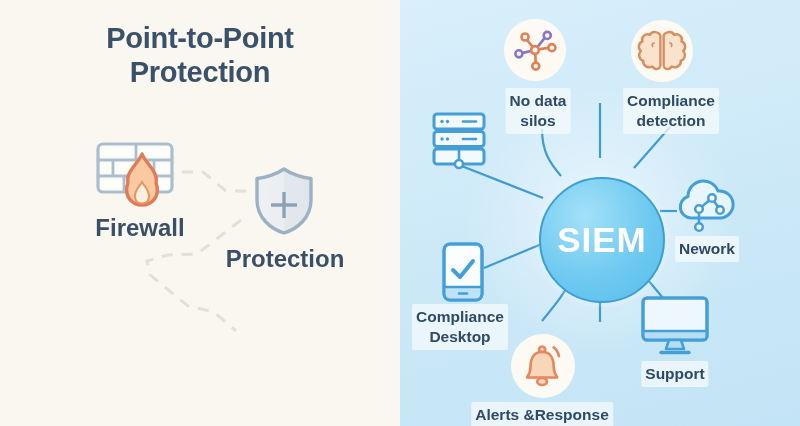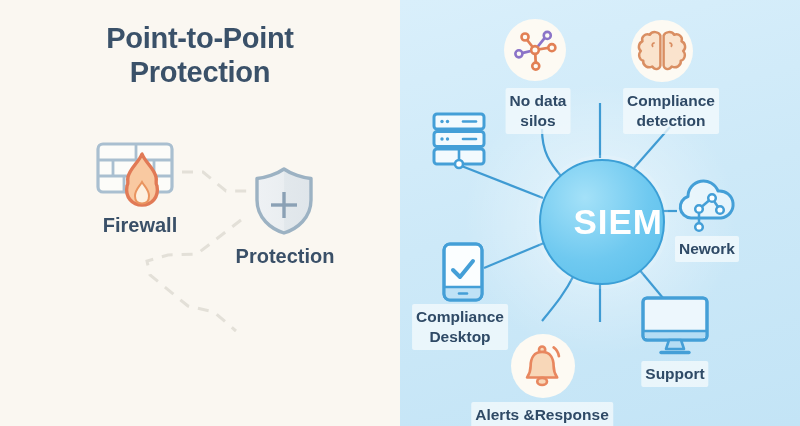--- a/index.html
+++ b/index.html
@@ -5,29 +5,29 @@
   html,body{margin:0;padding:0;background:#e8e8e8;}
   .canvas{position:relative;width:800px;height:426px;overflow:hidden;
           font-family:Liberation Sans, sans-serif;}
   
   .left{position:absolute;left:0;top:0;width:400px;height:426px;background:#faf7f1;}
   .left-title{position:absolute;left:0;top:22px;width:400px;margin:0;text-align:center;
               font-size:29px;line-height:1.17;font-weight:700;color:#3a5169;
               letter-spacing:-0.3px;white-space:pre-line;}
   .abs{position:absolute;}
   .llabel{position:absolute;transform:translateX(-50%);color:#3a5068;
-          font-size:20px;font-weight:600;white-space:nowrap;}
+          font-size:24px;font-weight:600;white-space:nowrap;}
   
   .right{position:absolute;left:400px;top:0;width:400px;height:426px;
          background:linear-gradient(165deg,#d9effb 0%,#cde9f8 48%,#c3e4f6 100%);}
   .glow{position:absolute;left:0;top:0;width:400px;height:426px;pointer-events:none;
         background:radial-gradient(circle 190px at 200px 220px,rgba(255,255,255,0.55),rgba(255,255,255,0) 72%);}
-  .hub{position:absolute;left:139px;top:159px;width:122px;height:122px;border-radius:50%;
+  .hub{position:absolute;left:139px;top:177px;width:122px;height:122px;border-radius:50%;
        background:radial-gradient(circle at 36% 30%,#a4e1f8 0%,#6fc9f0 55%,#57bdea 100%);
-       border:2px solid #3b9fd6;display:flex;align-items:center;justify-content:flex-end;
+       border:2px solid #3b9fd6;display:flex;align-items:center;justify-content:center;
        box-shadow:0 0 0 4px rgba(255,255,255,0.12);}
   .hub span{color:#ffffff;font-size:35px;font-weight:700;letter-spacing:1px;}
   .node-circle{position:absolute;border-radius:50%;background:#fdfaf3;
                display:flex;align-items:center;justify-content:center;}
   .icon-box{position:absolute;display:flex;align-items:center;justify-content:center;}
   .nlabel{position:absolute;transform:translateX(-50%);background:rgba(244,250,253,0.78);
           color:#2f4a66;font-size:15.5px;font-weight:700;line-height:1.3;
           padding:3px 4px;text-align:center;white-space:pre-line;border-radius:2px;}
   svg{display:block;}
 </style>

